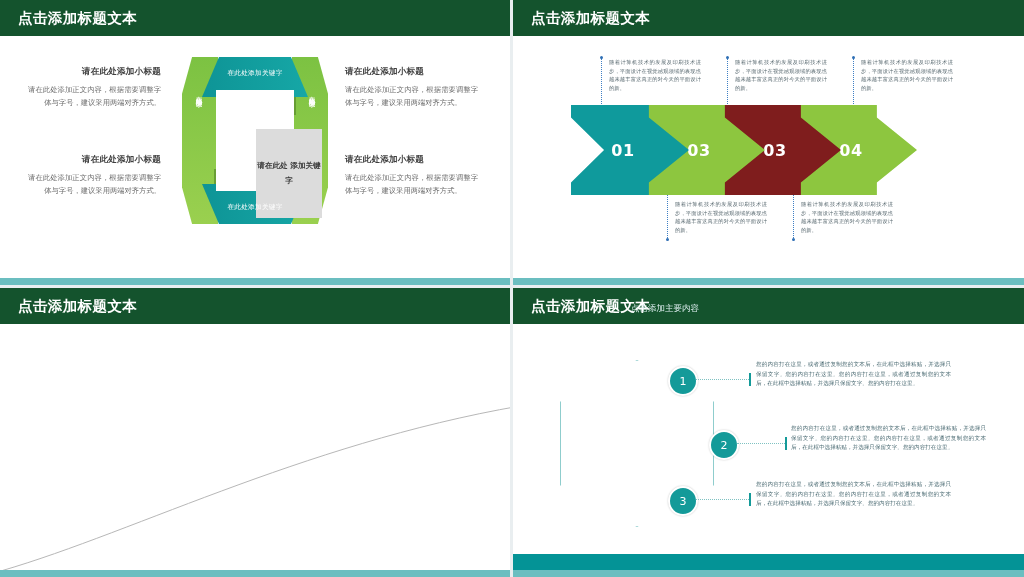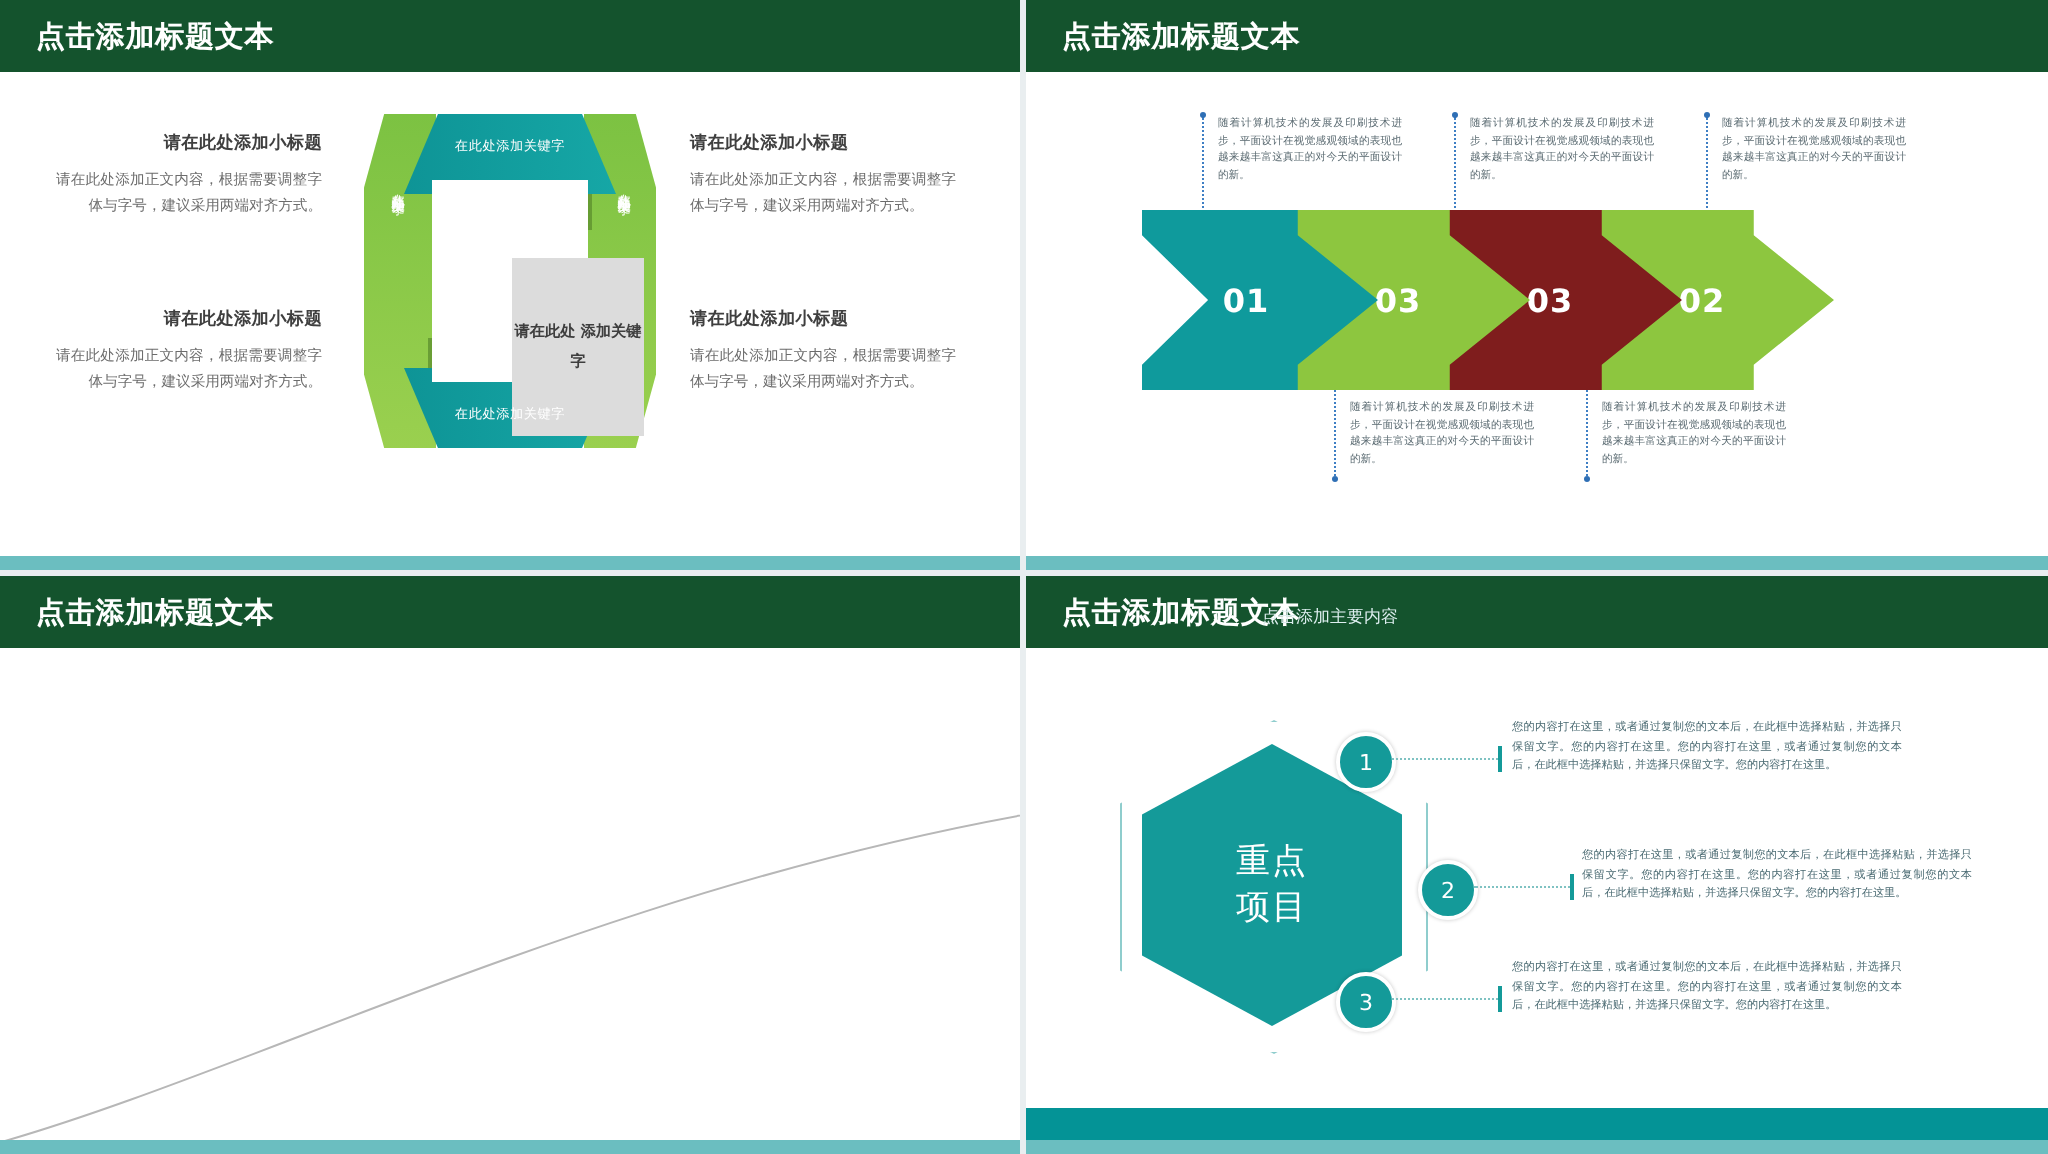--- a/index.html
+++ b/index.html
@@ -167,21 +167,21 @@
       <div class="arw" style="left:0px;background:#0f9a9c;z-index:5;">
         <span>01</span>
       </div>
       <div class="arw" style="left:76px;background:#8dc63f;z-index:4;">
         <span>03</span>
       </div>
       <div class="arw" style="left:152px;background:#7f1d1d;z-index:3;">
         <span>03</span>
       </div>
       <div class="arw" style="left:228px;background:#8dc63f;z-index:2;">
-        <span>02</span>
+        <span>04</span>
       </div>
     </div>
 
     <div class="pnote" style="left:162px;top:200px;">随着计算机技术的发展及印刷技术进步，平面设计在视觉感观领域的表现也越来越丰富这真正的对今天的平面设计的新。</div>
     <div class="pline" style="left:154px;top:190px;height:50px;"></div>
     <div class="pdot" style="left:153px;top:188px;"></div>
     <div class="pdot" style="left:153px;top:238px;"></div>
 
     <div class="pnote" style="left:288px;top:200px;">随着计算机技术的发展及印刷技术进步，平面设计在视觉感观领域的表现也越来越丰富这真正的对今天的平面设计的新。</div>
     <div class="pline" style="left:280px;top:190px;height:50px;"></div>
@@ -203,24 +203,20 @@
     <div class="footbar"></div>
   </div>
 
   <div class="slide" id="slide-br">
     <div class="hdr">
       <div class="hdr-title">点击添加标题文本</div>
       <div class="hdr-sub" style="left:118px;">点击添加主要内容</div>
     </div>
 
     <div class="hexout"></div>
-    <div class="hex">
-      <span style="white-space:pre-line;">重点
-项目</span>
-    </div>
 
     <div class="numc" style="left:155px;top:78px;">
       <span>1</span>
     </div>
     <div class="dline" style="left:183px;top:91px;width:53px;"></div>
     <div class="dtick" style="left:236px;top:85px;"></div>
     <div class="hnote" style="left:243px;top:72px;width:195px;">您的内容打在这里，或者通过复制您的文本后，在此框中选择粘贴，并选择只保留文字。您的内容打在这里。您的内容打在这里，或者通过复制您的文本后，在此框中选择粘贴，并选择只保留文字。您的内容打在这里。</div>
 
     <div class="numc" style="left:196px;top:142px;">
       <span>2</span>

